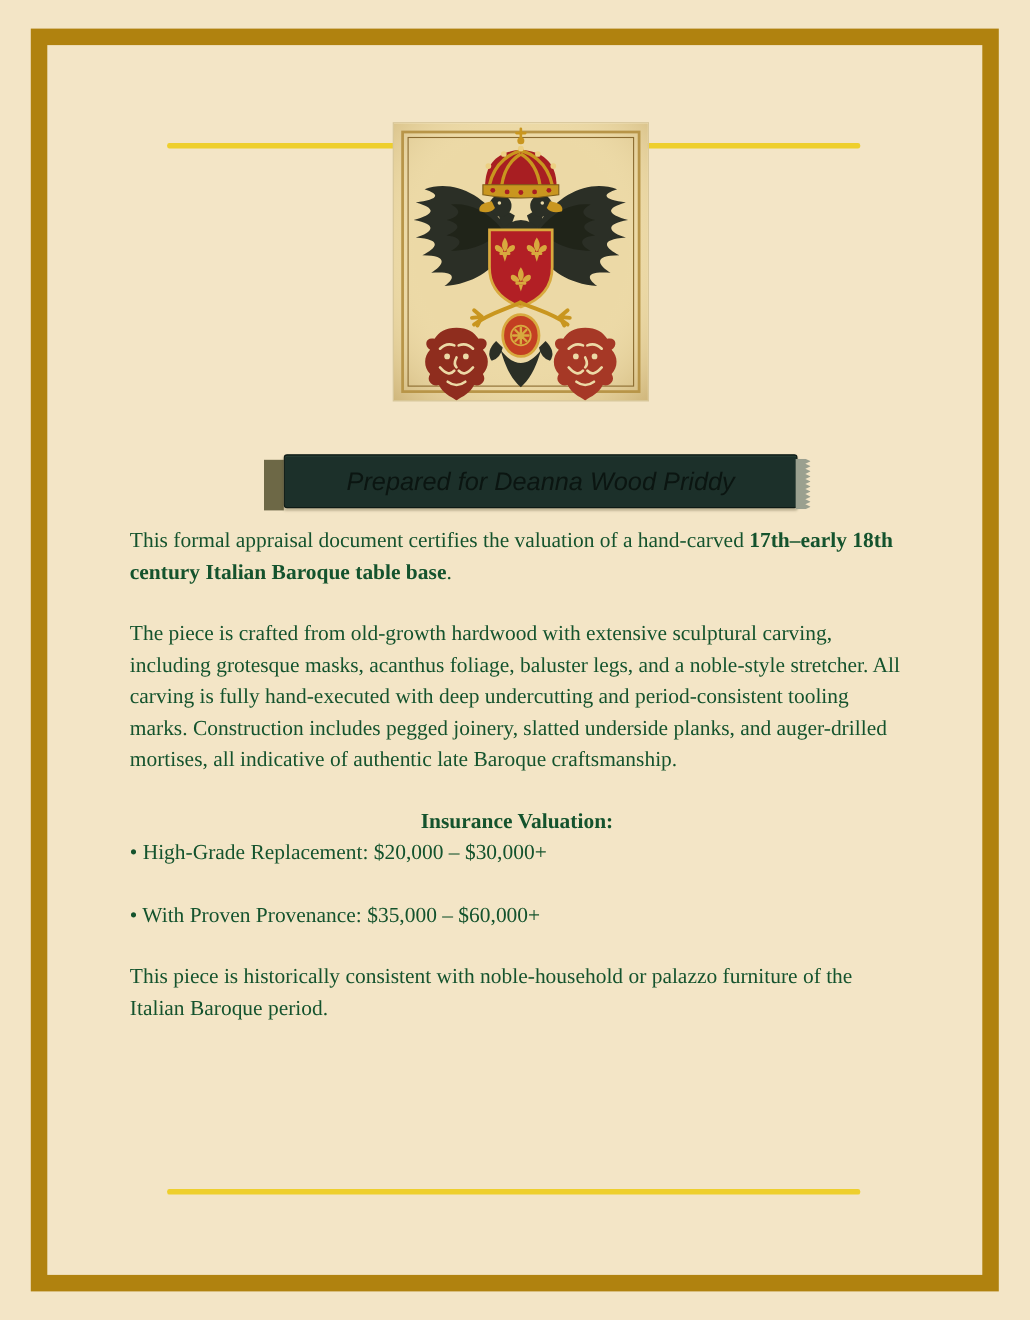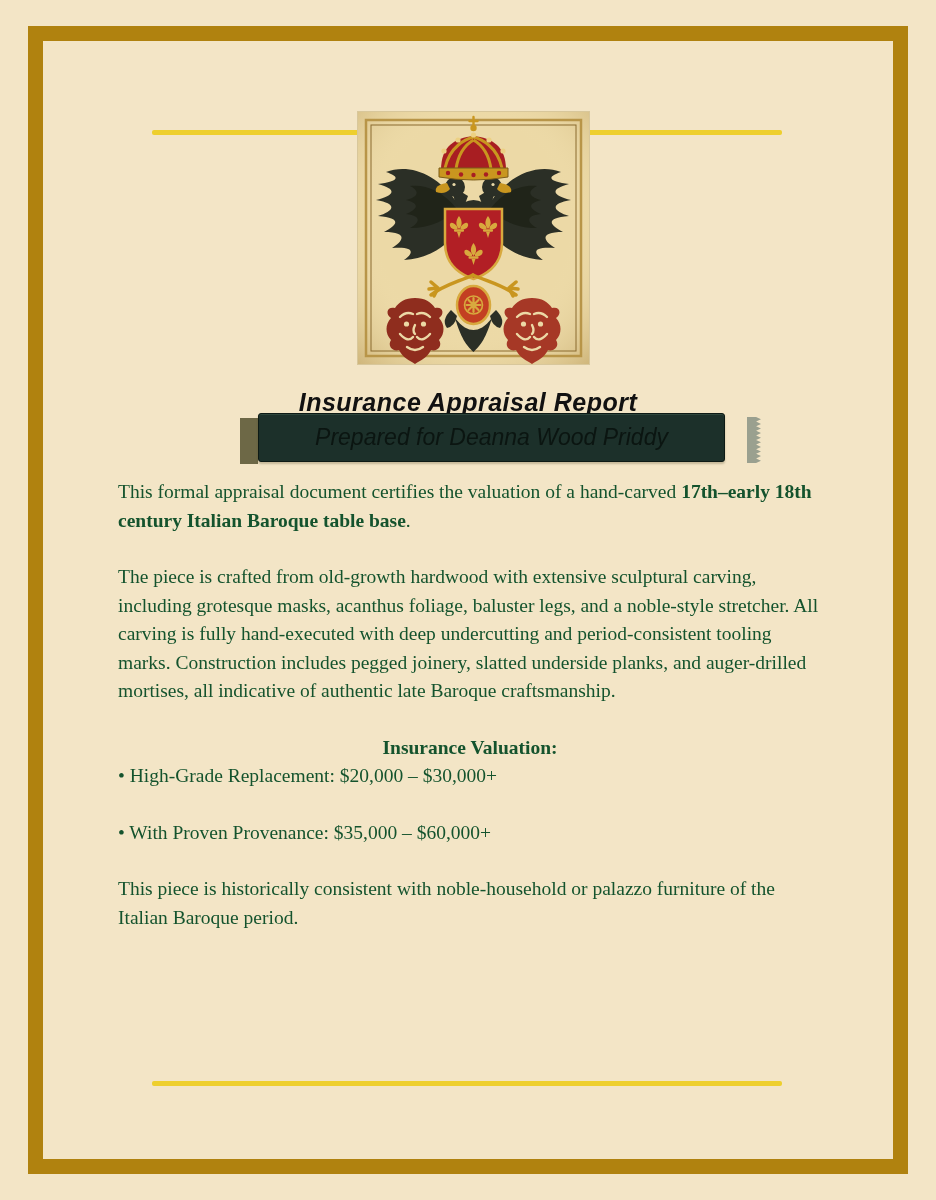--- a/index.html
+++ b/index.html
@@ -34,21 +34,21 @@
     left:0;right:0;top:388px;
     margin:0;
     text-align:center;
     font-family:"Liberation Sans", sans-serif;
     font-style:italic;font-weight:bold;
     font-size:25px;color:#111111;
     letter-spacing:0.5px;
   }
   .banner{
     position:absolute;
-    left:240px;top:413px;width:497px;height:50px;padding-left:24px;
+    left:240px;top:413px;width:497px;height:50px;
   }
   .banner-side-left{
     position:absolute;
     left:0;top:5px;width:18px;height:46px;
     background:#6d6846;
   }
   .banner-plate{
     position:absolute;
     left:18px;top:0;width:465px;height:47px;
     background:#1c302a;
@@ -194,21 +194,20 @@
 
       <g fill="#8f2d1e">
           <use href="#grotesque-mask" transform="translate(57,218)"></use>
         </g>
       <g fill="#a63826">
           <use href="#grotesque-mask" transform="translate(174,218) scale(-1,1)"></use>
         </g>
     </svg>
   </div>
 
-  <h1 class="title">Insurance Appraisal Report</h1>
 
   <div class="banner">
     <div class="banner-side-left"></div>
     <div class="banner-plate">
       <span class="banner-text">Prepared for Deanna Wood Priddy</span>
     </div>
     <div class="banner-side-right"></div>
   </div>
 
   <div class="content">

